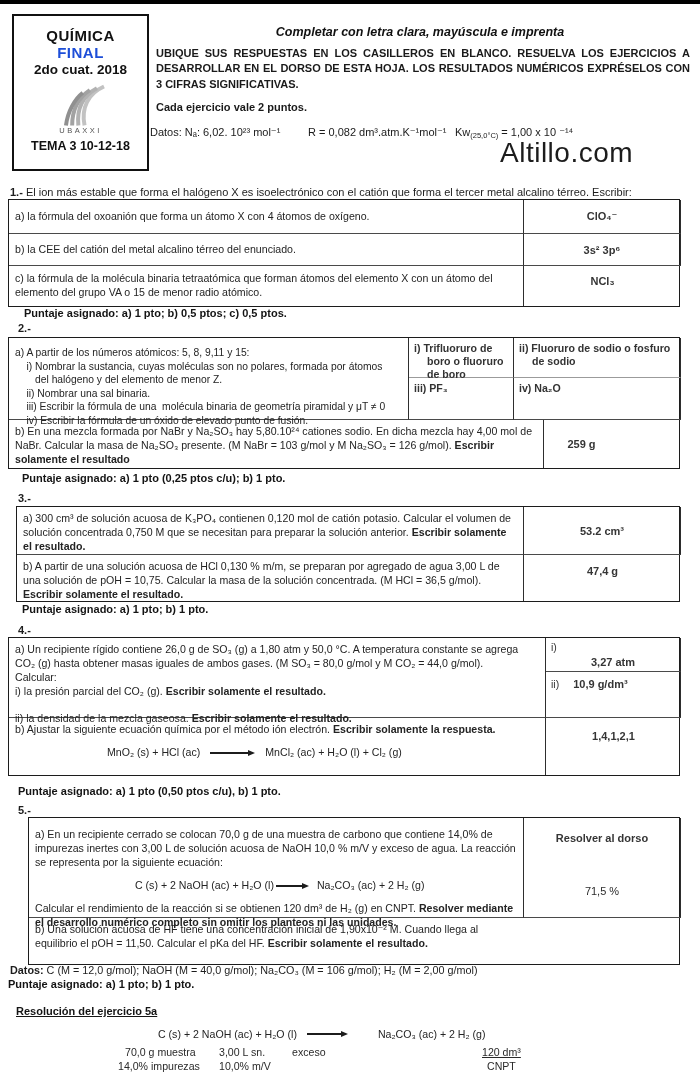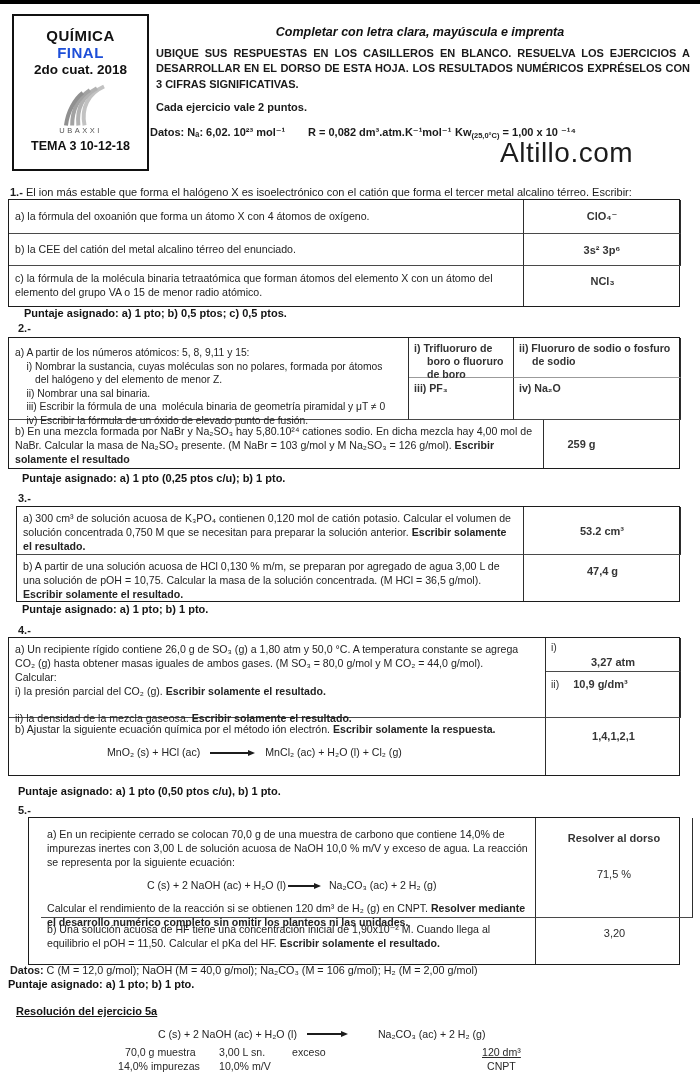--- a/index.html
+++ b/index.html
@@ -17,21 +17,21 @@
   .headbox .hb3 { font-weight:bold; font-size:13.5px; margin-top:1px; color:#111; }
   .headbox .logo { margin-top:6px; }
   .headbox .logocap { font-size:7.5px; letter-spacing:2.5px; color:#555; margin-top:-3px; }
   .headbox .tema { font-weight:bold; font-size:12.5px; margin-top:4px; color:#111; }
 
   .title { position:absolute; left:160px; top:25px; width:520px; text-align:center;
            font-weight:bold; font-style:italic; font-size:12.5px; color:#111; }
   .instructions { position:absolute; left:156px; top:46px; width:534px; font-weight:bold;
                   font-size:11px; line-height:1.4; text-align:justify; color:#1a1a1a; }
   .points { position:absolute; left:156px; top:101px; font-weight:bold; font-size:11px; color:#1a1a1a; }
-  .datos { position:absolute; left:150px; top:126px; width:545px; height:18px; font-weight:bold; font-size:11px; color:#1a1a1a; }
+  .datos { position:absolute; left:150px; top:126px; width:545px; height:18px; font-weight:normal; font-size:11px; color:#1a1a1a; }
   .datos .dna { position:absolute; left:0; top:0; }
   .datos .dr  { position:absolute; left:158px; top:0; }
   .datos .dkw { position:absolute; left:305px; top:0; }
   .sub { font-size:7.5px; vertical-align:-2px; }
   .watermark { position:absolute; left:500px; top:137px; font-size:28px; color:#1c1c1c; letter-spacing:.5px; }
 
   
   .shead { position:absolute; font-size:11px; color:#1d1d1d; }
   .shead b, .bold { font-weight:bold; }
   .score { position:absolute; font-weight:bold; font-size:11px; color:#141414; }
@@ -59,22 +59,22 @@
   .t3 { left:16px; top:506px; width:664px; display:grid; grid-template-columns:507px 157px; grid-template-rows:48px 46px; }
 
   .t4 { left:8px; top:637px; width:672px; display:grid; grid-template-columns:537px 135px; grid-template-rows:34px 46px 57px; }
   .t4 .qa { grid-row:1/3; }
   .t4 .qb { }
   .t4 .icell { position:relative; }
   .t4 .ilabel { position:absolute; left:5px; top:3px; font-size:10.5px; color:#333; }
   .t4 .ival { display:block; text-align:center; padding-top:13px; }
   .t4 .iicell { display:flex; gap:14px; padding-top:6px; padding-left:5px; }
 
-  .t5 { left:28px; top:817px; width:652px; display:grid; grid-template-columns:495px 157px; grid-template-rows:100px 46px;padding-left:12px; }
-  .t5 .aans { display:flex; flex-direction:column; align-items:center; padding-top:14px; gap:24px;text-align:right; }
+  .t5 { left:28px; top:817px; width:652px; display:grid; grid-template-columns:495px 157px; grid-template-rows:100px 46px; }
+  .t5 .aans { display:flex; flex-direction:column; align-items:center; padding-top:14px; gap:41px;text-align:right; }
 
   .equation { display:flex; align-items:center; font-size:10.6px; color:#242424; }
   .arrow { display:inline-flex; align-items:center; }
   .arrow .shaft { height:1.5px; background:#1c1c1c; display:inline-block; }
   .arrow .head { width:0; height:0; border-left:7px solid #1c1c1c; border-top:3.5px solid transparent; border-bottom:3.5px solid transparent; }
 
   .datos5 { position:absolute; left:10px; top:964px; font-size:10.8px; color:#1d1d1d; }
   .resheading { position:absolute; left:16px; top:1005px; font-weight:bold; font-size:11px; color:#141414; text-decoration:underline; }
   .reseq { position:absolute; left:158px; top:1028px; }
   .resann { position:absolute; font-size:10.6px; color:#2a2a2a; }
@@ -209,21 +209,20 @@
         <span>Calcular el rendimiento de la reacción si se obtienen 120 dm³ de H₂ (g) en  CNPT. </span><span class="bold">Resolver mediante el desarrollo numérico completo sin omitir los planteos ni las unidades.</span>
       </div>
     </div>
     <div class="cell aans">
       <span class="ansv">Resolver al dorso</span>
       <span class="ansv" style="font-weight:normal; color:#2c2c2c;">71,5 %</span>
     </div>
     <div class="cell q" style="border-bottom:none;">
       <span>b) Una solución acuosa de HF tiene una concentración inicial de 1,90x10⁻² M. Cuando llega al equilibrio el pOH = 11,50. Calcular el pKa del HF.  </span><span class="bold">Escribir solamente el resultado.</span>
     </div>
-    <div class="cell acell ansv vtop" style="border-bottom:none; align-items:flex-start; padding-top:9px; font-weight:normal; color:#2c2c2c;">3,20</div>
   </div>
   <div class="datos5">
     <span class="bold">Datos:</span><span> C (M = 12,0 g/mol);  NaOH (M = 40,0 g/mol);  Na₂CO₃ (M = 106 g/mol);  H₂ (M = 2,00 g/mol)</span>
   </div>
   <div class="score" style="left:8px; top:978px;">Puntaje asignado: a) 1 pto;  b) 1 pto.</div>
 
   <div class="resheading">Resolución  del ejercicio 5a</div>
   <div class="reseq equation">
     <span>C (s)  +  2 NaOH (ac)  +  H₂O (l)</span>
     <span class="arrow" style="margin-left:10px; margin-right:30px;">

